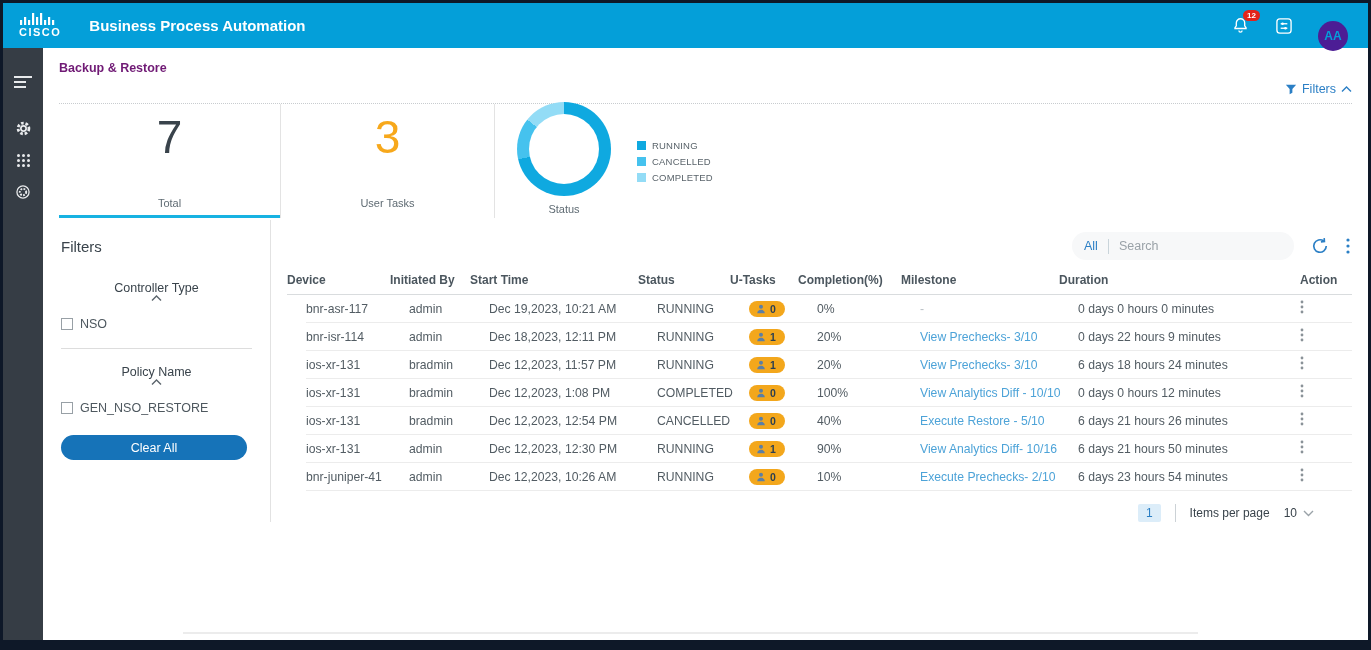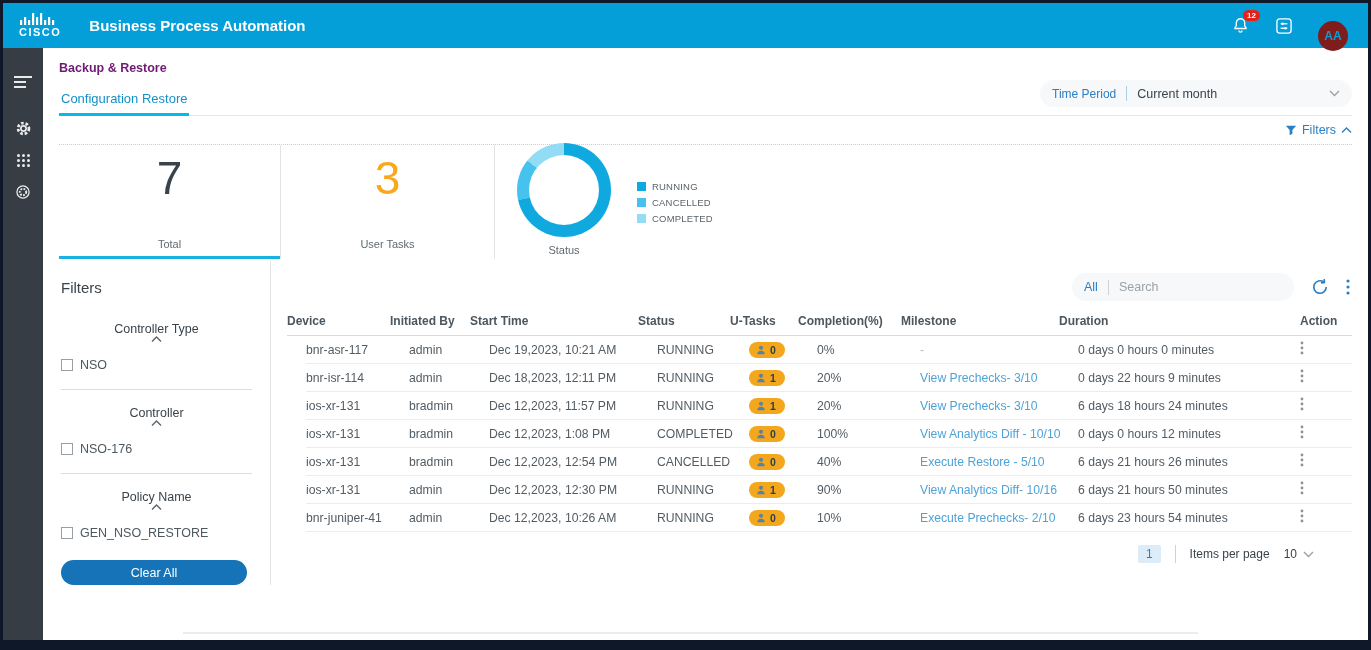--- a/index.html
+++ b/index.html
@@ -8,21 +8,21 @@
   .app { position:absolute; left:3px; top:3px; right:3px; bottom:10px; background:#fff; overflow:hidden; display:flex; flex-direction:column; }
 
   
   header { height:45px; background:var(--header_bg,#049fd9); display:flex; align-items:center; padding:0 20px 0 16px; flex:0 0 auto; }
   .logo { display:flex; flex-direction:column; align-items:center; line-height:1; }
   .logo .brand { color:#fff; font-size:11px; font-weight:bold; letter-spacing:1.5px; margin-top:1px; }
   .app-title { color:#fff; font-size:15px; font-weight:600; margin-left:28px; }
   .header-right { margin-left:auto; display:flex; align-items:center; gap:24px; }
   .bell-wrap { position:relative; cursor:pointer; }
   .badge { position:absolute; top:-6px; right:-10px; background:var(--red,#e2231a); color:#fff; font-size:8px; font-weight:bold; border-radius:8px; padding:1px 4px; min-width:14px; text-align:center; }
-  .avatar { width:30px; height:30px; border-radius:50%; background:#7f1d1d; color:var(--header_bg,#049fd9); font-size:12px; font-weight:bold; display:flex; align-items:center; justify-content:center; cursor:pointer;margin-top:21px; }
+  .avatar { width:30px; height:30px; border-radius:50%; background:#4c1d95; color:var(--header_bg,#049fd9); font-size:12px; font-weight:bold; display:flex; align-items:center; justify-content:center; cursor:pointer;margin-top:21px; }
 
   
   .body { flex:1; display:flex; min-height:0; }
   .sidebar { width:40px; background:var(--sidebar_bg,#363d45); display:flex; flex-direction:column; align-items:center; padding-top:22px; flex:0 0 auto; }
   .side-icon { width:24px; height:24px; display:flex; align-items:center; justify-content:center; cursor:pointer; color:#e8eaec; }
   .side-icon + .side-icon { margin-top:8px; }
   .side-icon.menu { margin-bottom:14px; }
   .main { flex:1; padding:0 16px; position:relative; overflow:hidden; }
 
   .breadcrumb { margin-top:13px; font-size:12.5px; font-weight:bold; color:#701a75; }
@@ -178,33 +178,20 @@
               <circle cx="10" cy="10" r="7.6" fill="none" stroke="#e8eaec" stroke-width="1.6"></circle>
               <circle cx="10" cy="10" r="4" fill="none" stroke="#e8eaec" stroke-width="2.4" stroke-dasharray="2.2 1.6"></circle>
             </svg>
       </div>
     </nav>
 
     <main class="main">
 
       <div class="breadcrumb">Backup &amp; Restore</div>
 
-      <div class="tab-row">
-        <div class="tab">Configuration Restore</div>
-        <div class="time-period">
-          <span class="tp-label">Time Period</span>
-          <span class="tp-div"></span>
-          <span class="tp-value">Current month</span>
-          <span class="tp-chev">
-            <svg width="11" height="7" viewBox="0 0 11 7" fill="none" stroke="#9aa2a8" stroke-width="1.4">
-                  <polyline points="1,1 5.5,5.5 10,1"></polyline>
-                </svg>
-          </span>
-        </div>
-      </div>
 
       <div class="filters-toggle-row">
         <div class="filters-toggle">
           <svg width="12" height="12" viewBox="0 0 14 14">
                 <path d="M1 2h12L8.6 7v4.4L5.4 13V7z" fill="#2b7fc5"></path>
               </svg>
           <span>Filters</span>
           <svg width="11" height="7" viewBox="0 0 11 7" fill="none" stroke="#2b7fc5" stroke-width="1.4">
                 <polyline points="1,5.5 5.5,1 10,5.5"></polyline>
               </svg>
@@ -257,33 +244,20 @@
                     <polyline points="1,5.5 5.5,1 10,5.5"></polyline>
                   </svg>
             </div>
             <div class="fp-option">
               <span class="checkbox"></span>
               <span>NSO</span>
             </div>
             <div class="fp-divider"></div>
           </div>
 
-          <div class="fp-group">
-            <div class="fp-group-label">
-              <span>Controller</span>
-              <svg width="11" height="7" viewBox="0 0 11 7" fill="none" stroke="#5a646b" stroke-width="1.4">
-                    <polyline points="1,5.5 5.5,1 10,5.5"></polyline>
-                  </svg>
-            </div>
-            <div class="fp-option">
-              <span class="checkbox"></span>
-              <span>NSO-176</span>
-            </div>
-            <div class="fp-divider"></div>
-          </div>
 
           <div class="fp-group">
             <div class="fp-group-label">
               <span>Policy Name</span>
               <svg width="11" height="7" viewBox="0 0 11 7" fill="none" stroke="#5a646b" stroke-width="1.4">
                     <polyline points="1,5.5 5.5,1 10,5.5"></polyline>
                   </svg>
             </div>
             <div class="fp-option">
               <span class="checkbox"></span>

